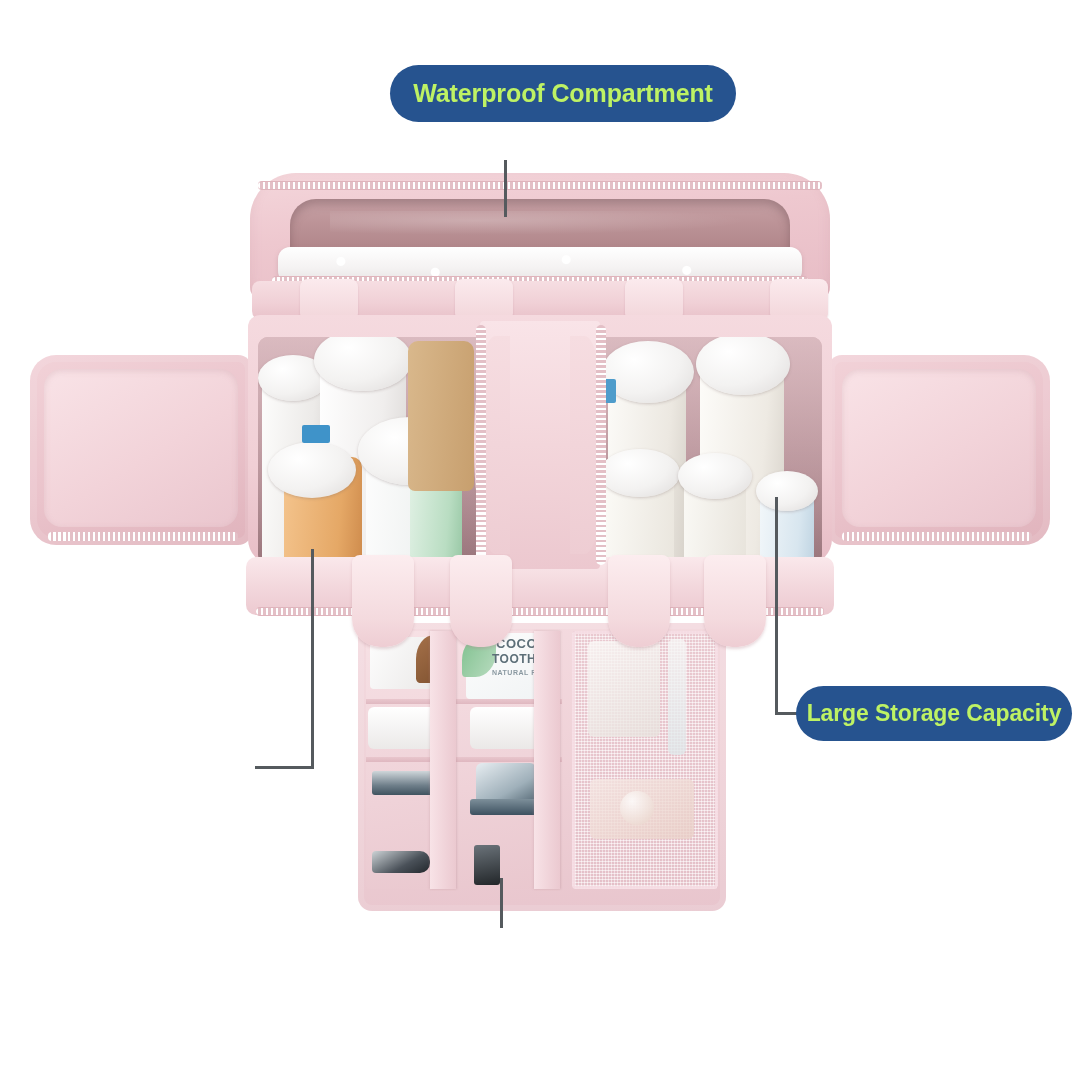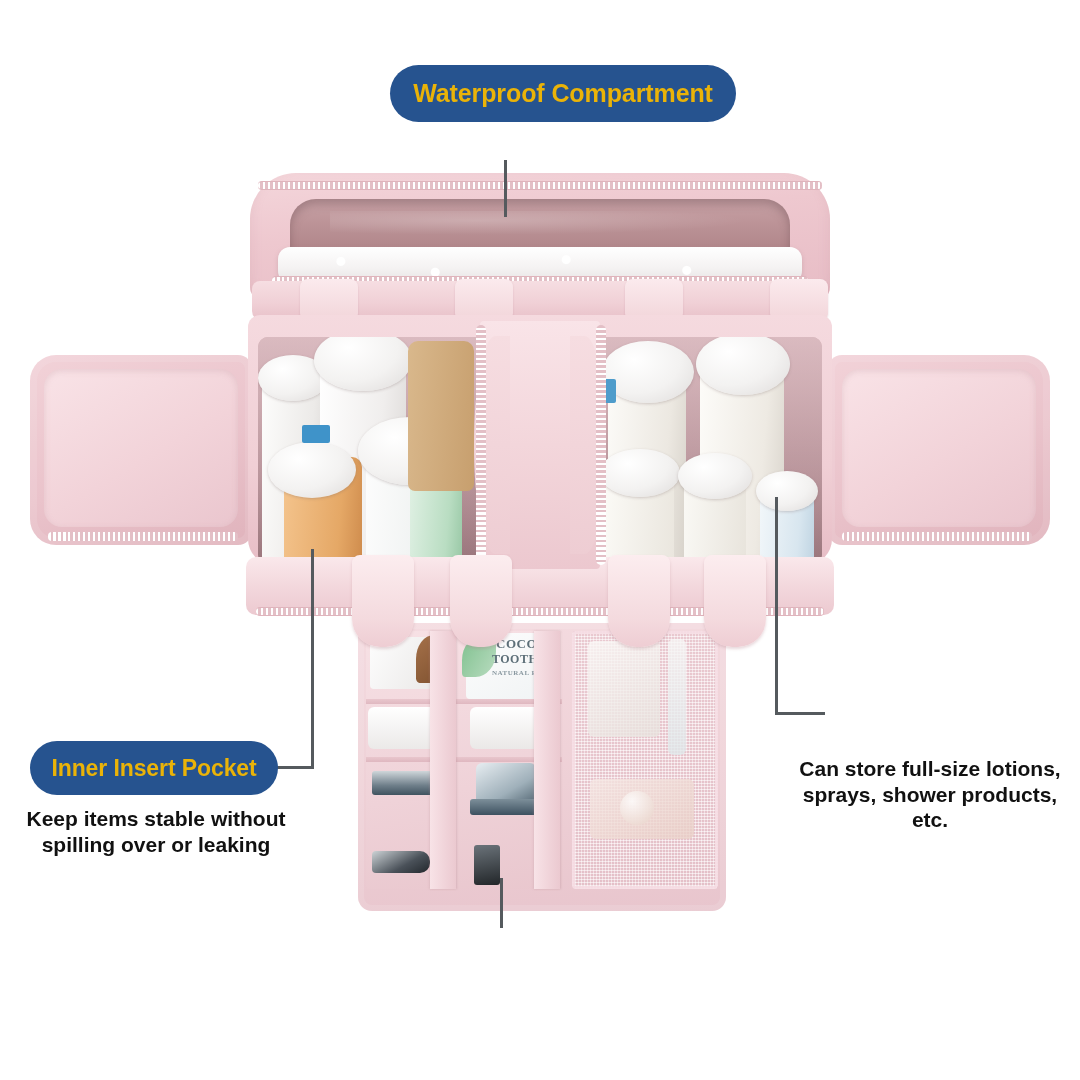--- a/index.html
+++ b/index.html
@@ -9,21 +9,21 @@
     font-family: "Liberation Sans", sans-serif;
     overflow: hidden;
   }
   #stage { position: relative; width: 1080px; height: 1080px; background: #fff; }
 
   
   .pill {
     position: absolute;
     display: flex; align-items: center; justify-content: center;
     background: #26538F;
-    color: #eab308;
+    color: #bef264;
     font-weight: bold;
     border-radius: 999px;
     white-space: nowrap;
     letter-spacing: -0.1px;
     line-height: 1;
     z-index: 40;
   }
   .caption {
     position: absolute;
     color: #111111;
@@ -181,21 +181,20 @@
     z-index: 26;
   }
 
   #flap {
     position: absolute; left: 358px; top: 468px; width: 368px; height: 288px;
     border-radius: 6px 6px 14px 14px;
     background: linear-gradient(175deg,#f4dbe0 0%,#eed0d6 55%,#e8c5cd 100%);
     box-shadow: inset 0 0 0 6px rgba(255,255,255,.12);
     overflow: hidden;
     z-index: 18;
-    font-family: Liberation Serif, serif;
   }
   #flap-left-pane {
     position:absolute; left:8px; top:8px; width:196px; bottom:22px;
     background: linear-gradient(170deg,#f7e1e5 0%,#efd2d8 60%,#e9c7ce 100%);
     border-radius: 4px;
   }
   .strap {
     position:absolute; top:8px; bottom:22px; width:26px;
     background: linear-gradient(90deg,#f8e3e7,#f0d3d9 60%,#ebc9d0);
     box-shadow: 1px 0 2px rgba(180,135,145,.30), -1px 0 2px rgba(180,135,145,.18);
@@ -344,21 +343,19 @@
 
   <div class="line vline" style="left:311px; top:549px; height:220px;"></div>
   <div class="line hline" style="left:255px; top:766px; width:59px;"></div>
 
   <div class="line vline" style="left:500px; top:878px; height:50px;"></div>
 
   <div class="pill" style="left:390px; top:65px; width:346px; height:57px; font-size:25px;">
     <span>Waterproof Compartment</span>
   </div>
 
-  <div class="caption" style="left:782px; top:756px; width:296px; font-size:21px;">Can store full-size lotions, sprays, shower products, etc.</div>
-
-  <div class="pill" style="left:30px; top:741px; width:248px; height:54px; font-size:23px;">
-    <span>Inner Insert Pocket</span>
+  <div class="pill" style="left:796px; top:686px; width:276px; height:55px; font-size:23px;">
+    <span>Large Storage Capacity</span>
   </div>
-  <div class="caption" style="left:8px; top:806px; width:296px; font-size:21px;">Keep items stable without spilling over or leaking</div>
+
 
 
 </div>
 
 </body></html>

